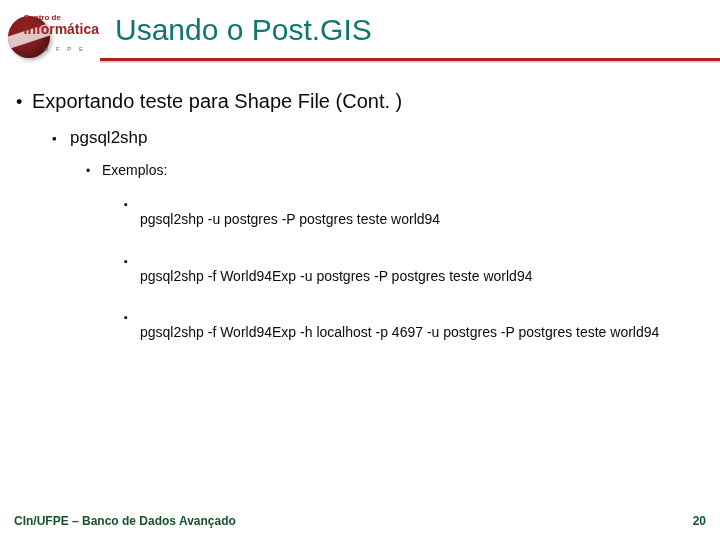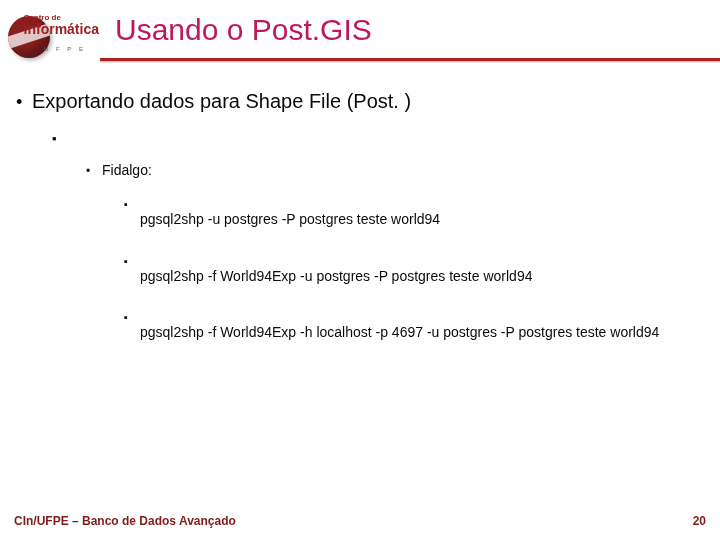--- a/index.html
+++ b/index.html
@@ -61,21 +61,21 @@
     position: absolute;
     left: 40px;
     top: 38px;
     font-size: 6px;
     letter-spacing: 3px;
     color: #666;
   }
   .title {
     font-size: 30px;
     font-weight: 400;
-    color: #be185d;
+    color: #0f766e;
     margin-left: 16px;
     margin-top: -12px;
   }
   .red-rule {
     position: absolute;
     left: 100px;
     right: 0;
     top: 58px;
     height: 3px;
     background: #b11f1f;
@@ -127,21 +127,21 @@
   .lvl4 .bullet { width: 16px; flex:0 0 16px; font-size:11px; line-height:20px; }
   .lvl4 .text { text-align: justify; flex:1;margin-top:15px; }
   .footer {
     position: absolute;
     left: 0; right: 0; bottom: 12px;
     display: flex;
     align-items: center;
     padding: 0 14px;
     font-size: 12px;
     font-weight: bold;
-    color: #7f1d1d;
+    color: #14532d;
     gap: 24px;
   }
   .footer .left { flex: 0 0 auto; }
   .footer .spacer { flex: 1; }
   .footer .smile {
     display:inline-block;
     width:13px;height:13px;
     border:1.3px solid #000;
     border-radius:50%;
     position:relative;
@@ -173,30 +173,31 @@
     </div>
     <div class="logo-sub">U F P E</div>
   </div>
   <div class="title">Usando o Post.GIS</div>
   <div class="red-rule"></div>
 </div>
 
 <div class="content">
   <div class="lvl1">
     <div class="bullet">•</div>
-    <div class="text">Exportando dados para Shape File (Post. )</div>
+    <div class="text">Exportando teste para Shape File (Cont. )</div>
   </div>
 
   <div class="lvl2">
     <div class="bullet">▪</div>
+    <div class="text">pgsql2shp</div>
   </div>
 
   <div class="lvl3">
     <div class="bullet">•</div>
-    <div class="text">Fidalgo:</div>
+    <div class="text">Exemplos:</div>
   </div>
 
   <div class="lvl4">
     <div class="bullet">▪</div>
     <div class="text">pgsql2shp -u postgres -P postgres teste world94</div>
   </div>
 
   <div class="lvl4">
     <div class="bullet">▪</div>
     <div class="text">pgsql2shp -f World94Exp -u postgres -P postgres teste world94</div>

